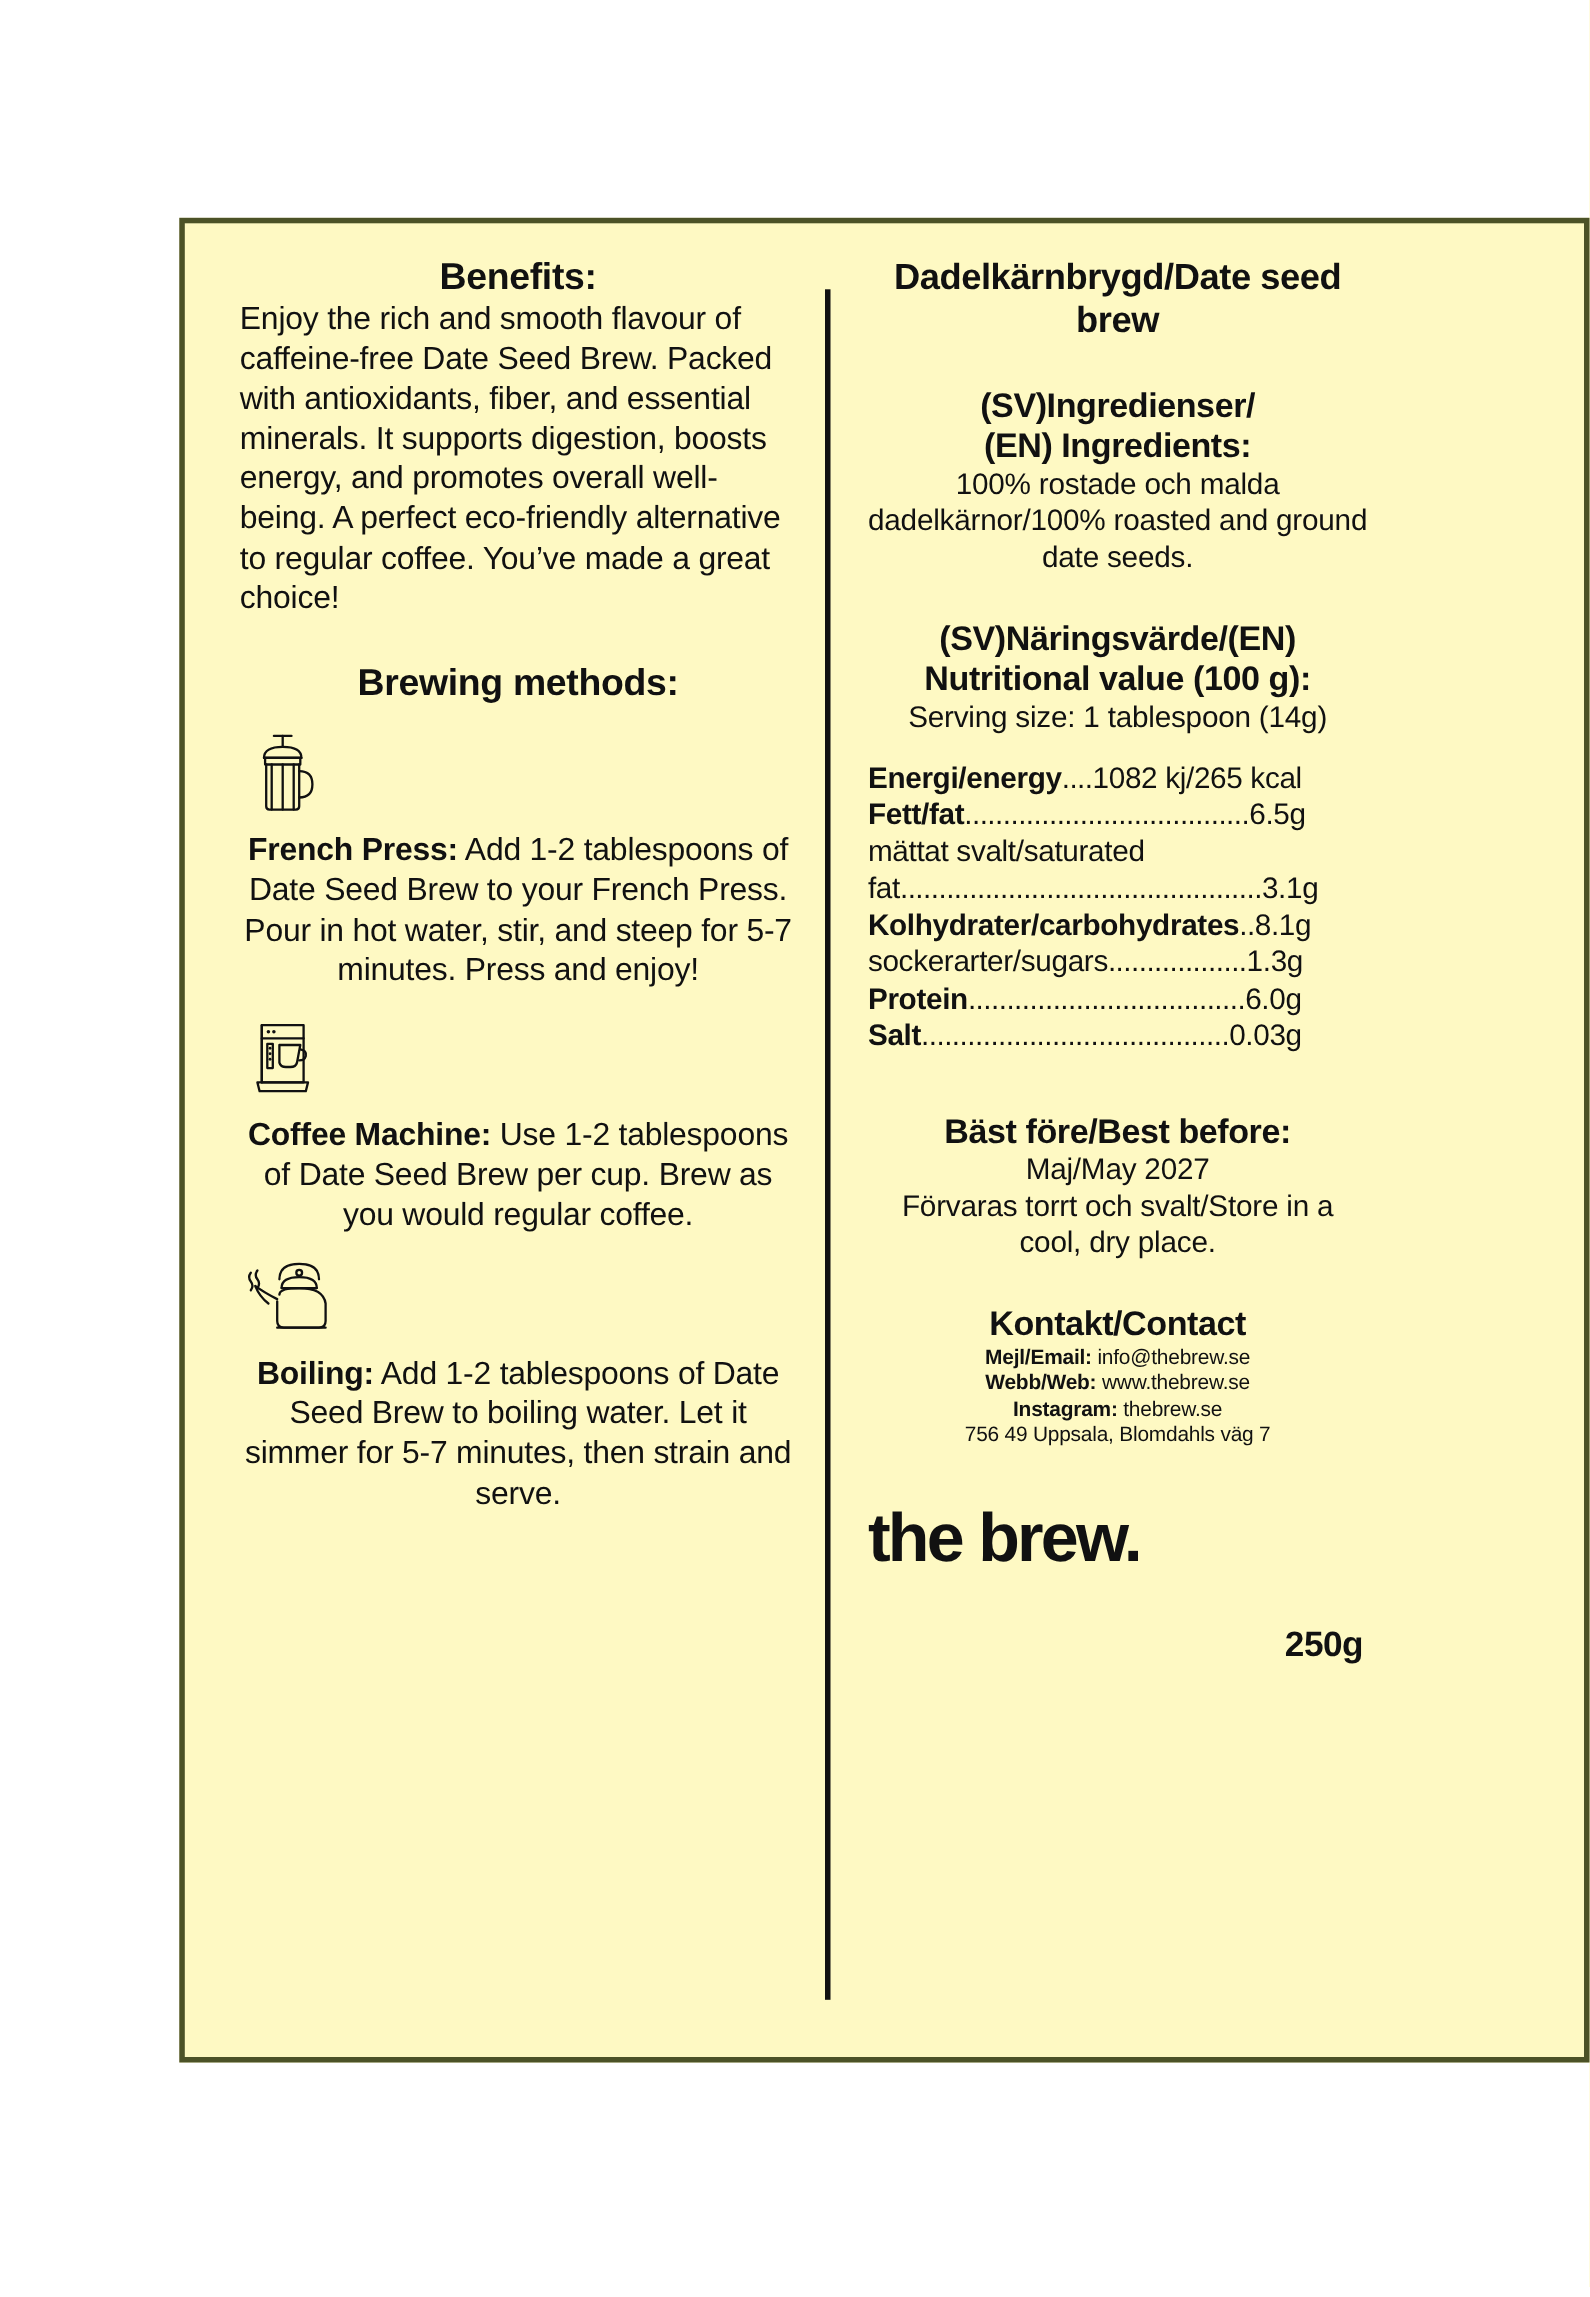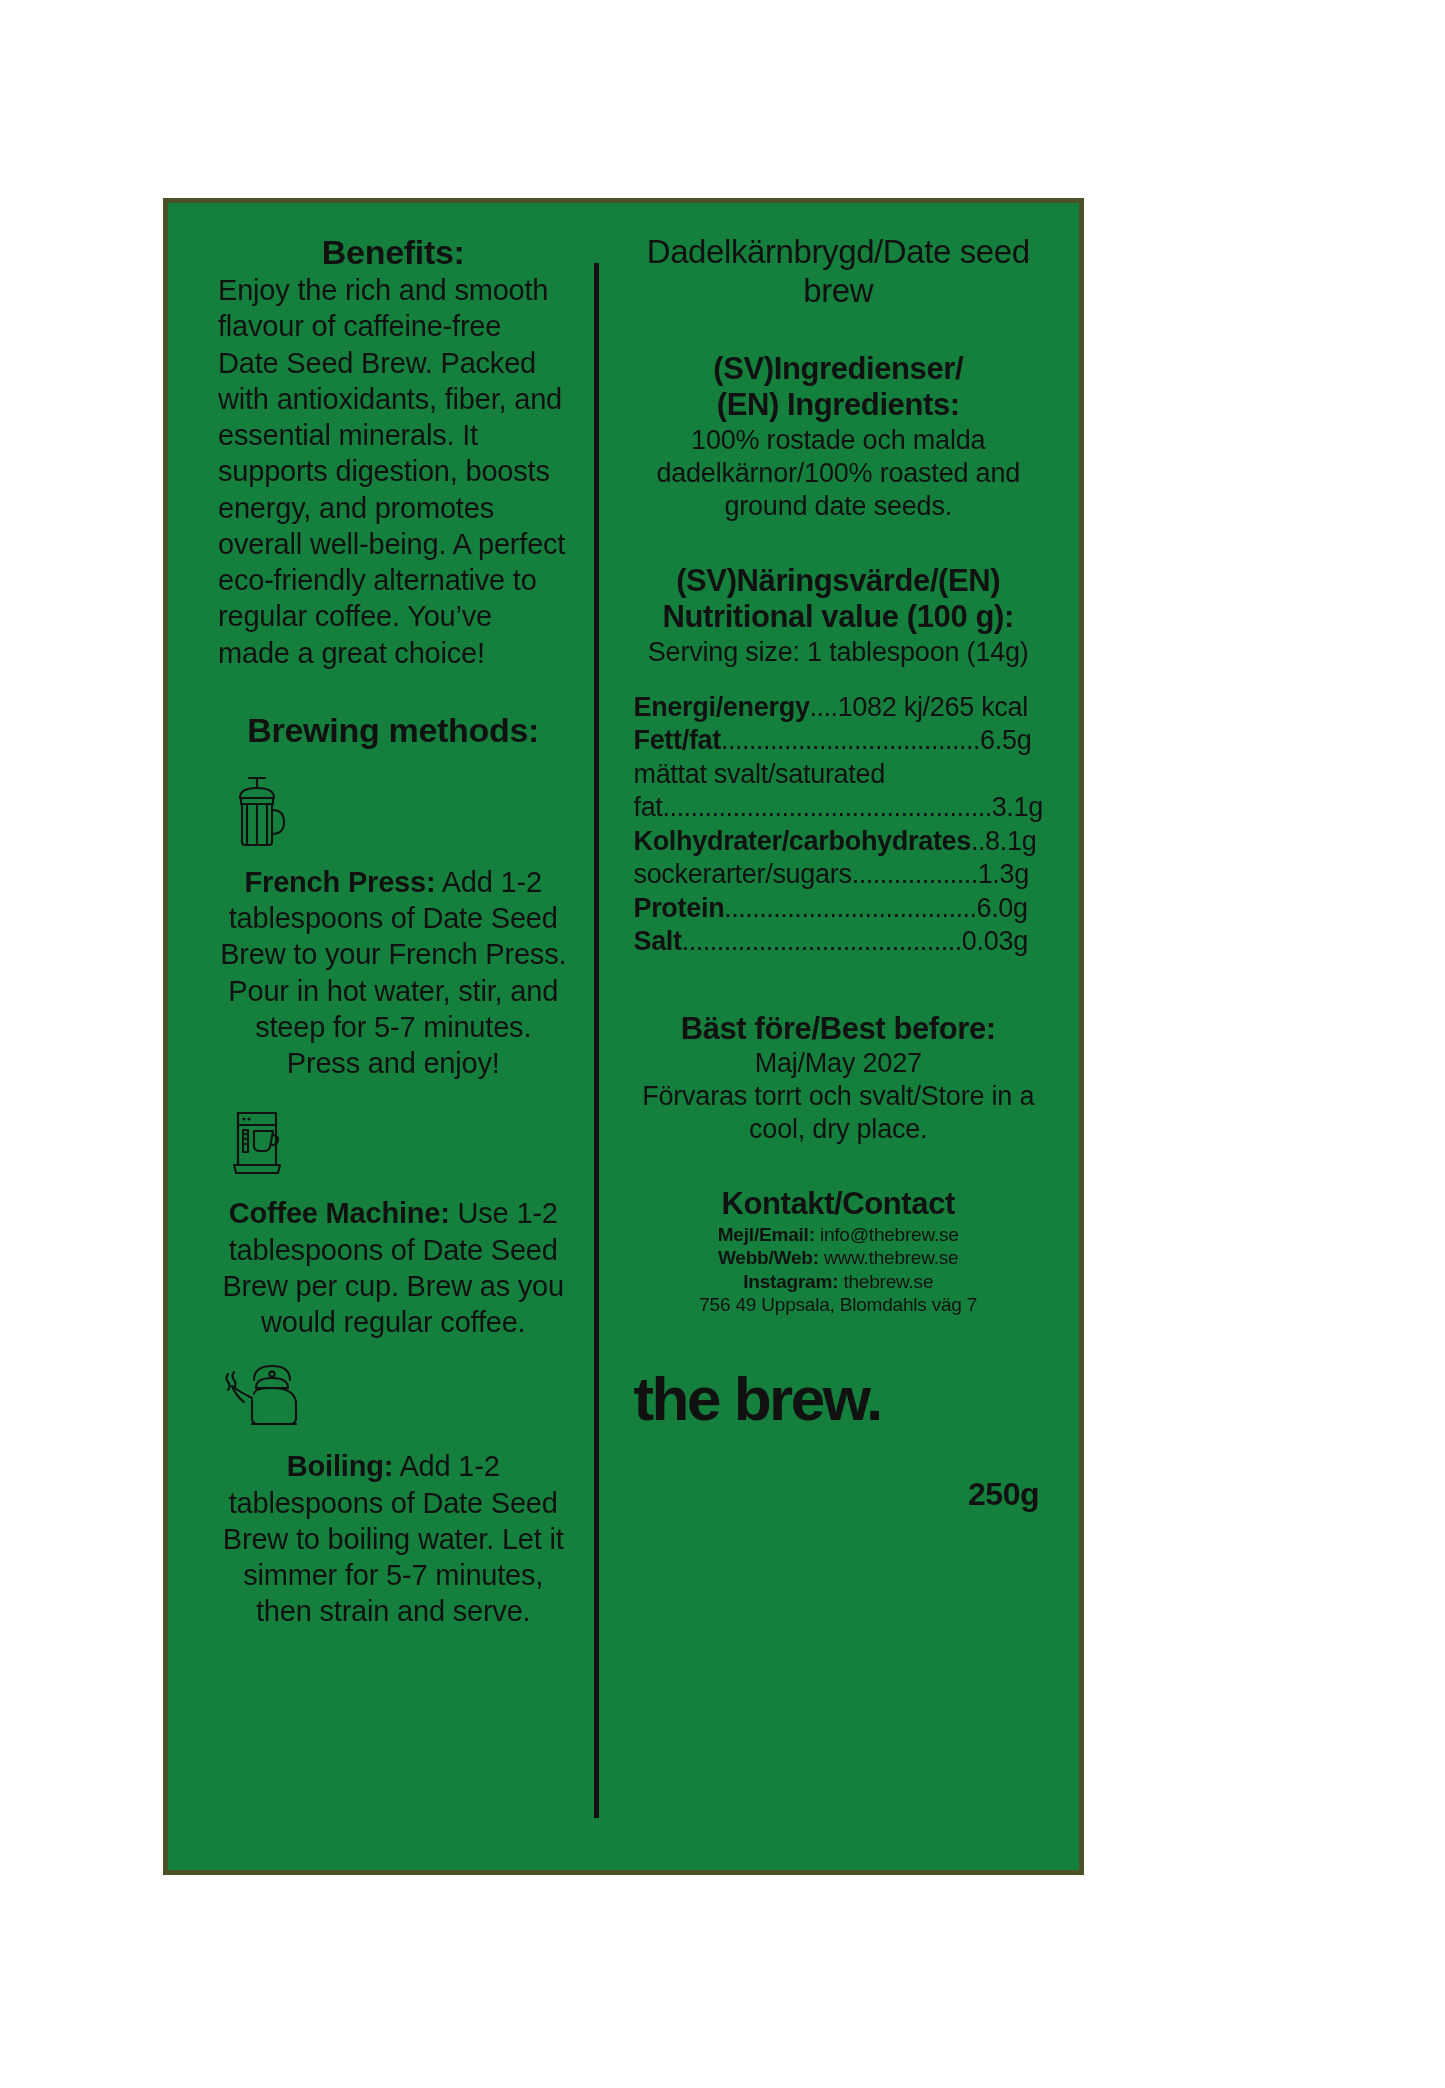--- a/index.html
+++ b/index.html
@@ -10,24 +10,24 @@
     background: #ffffff;
     font-family: "Liberation Sans", sans-serif;
     color: #111111;
     overflow: hidden;
   }
 
   #label-frame {
     position: absolute;
     left: 163px;
     top: 198px;
-    width: 921px;
+    width: 1282px;
     height: 1677px;
     border: 5px solid #4c5227;
-    background: #15803d;
+    background: #fef9c3;
   }
 
   #columns {
     display: flex;
     width: 100%;
     height: 100%;
     padding: 30px 24px 20px 24px;
   }
 
   .col {
@@ -82,21 +82,21 @@
     font-size: 29px;
     line-height: 1.25;
     text-align: center;
     letter-spacing: -0.2px;
   }
   .method-text .m-name { font-weight: bold; }
 
   
   h1.product-title {
     font-size: 33px;
-    font-weight: normal;
+    font-weight: bold;
     text-align: center;
     line-height: 1.18;
     letter-spacing: -0.4px;
   }
 
   h3.sub-head {
     font-size: 31px;
     font-weight: bold;
     text-align: center;
     line-height: 1.18;

